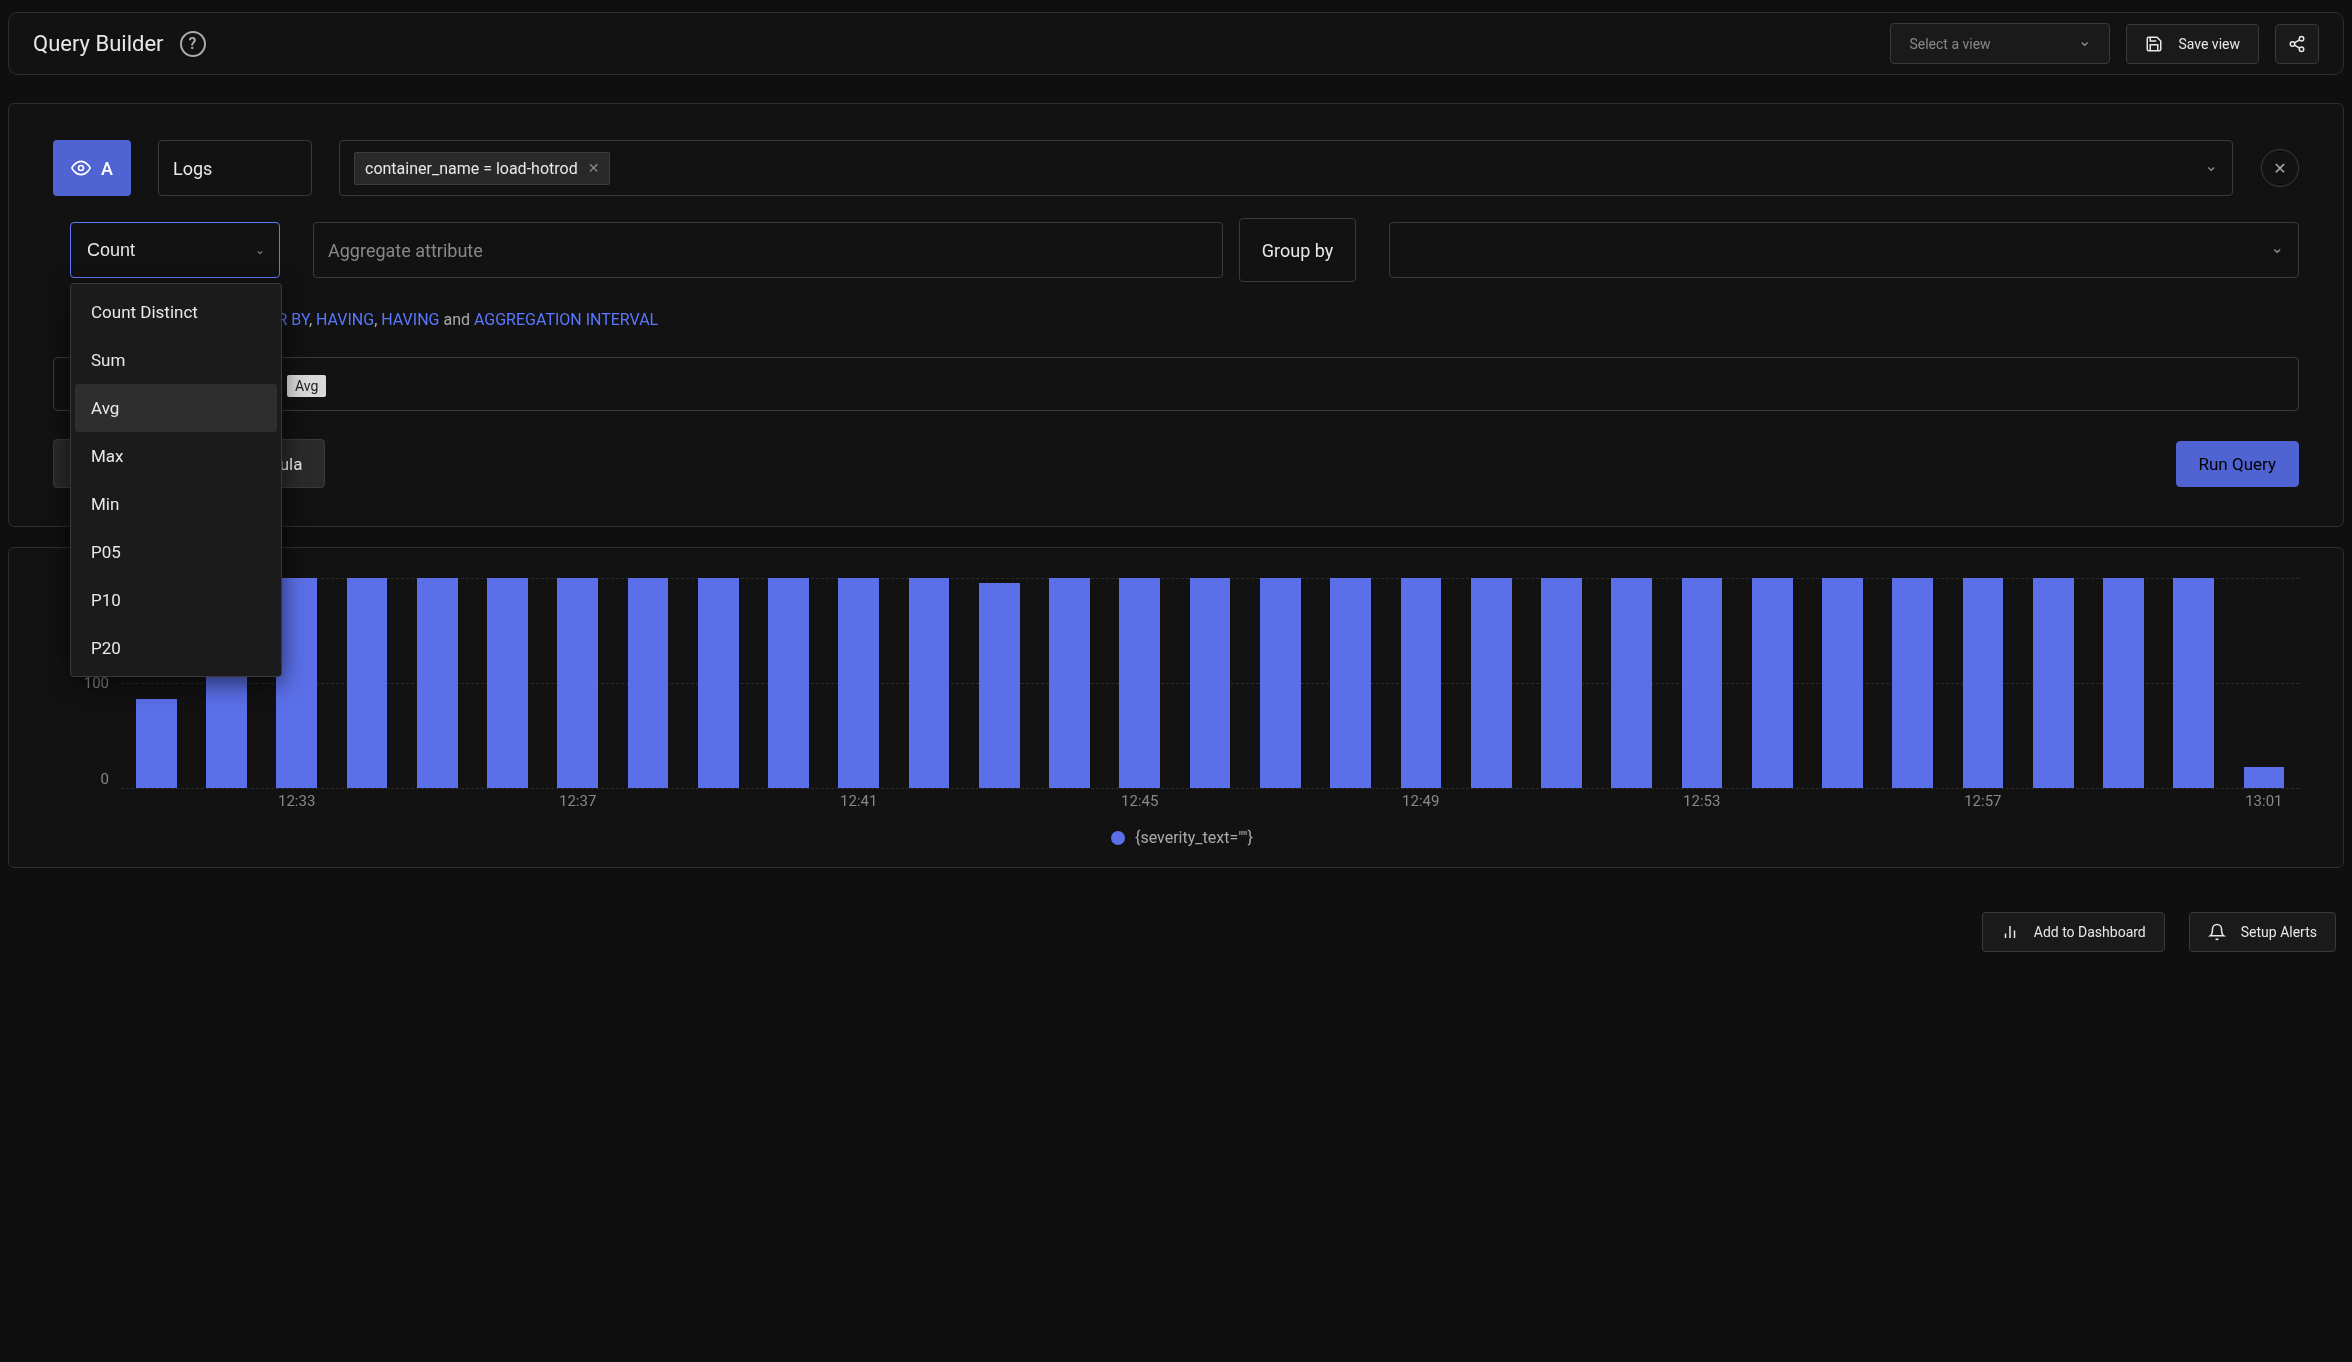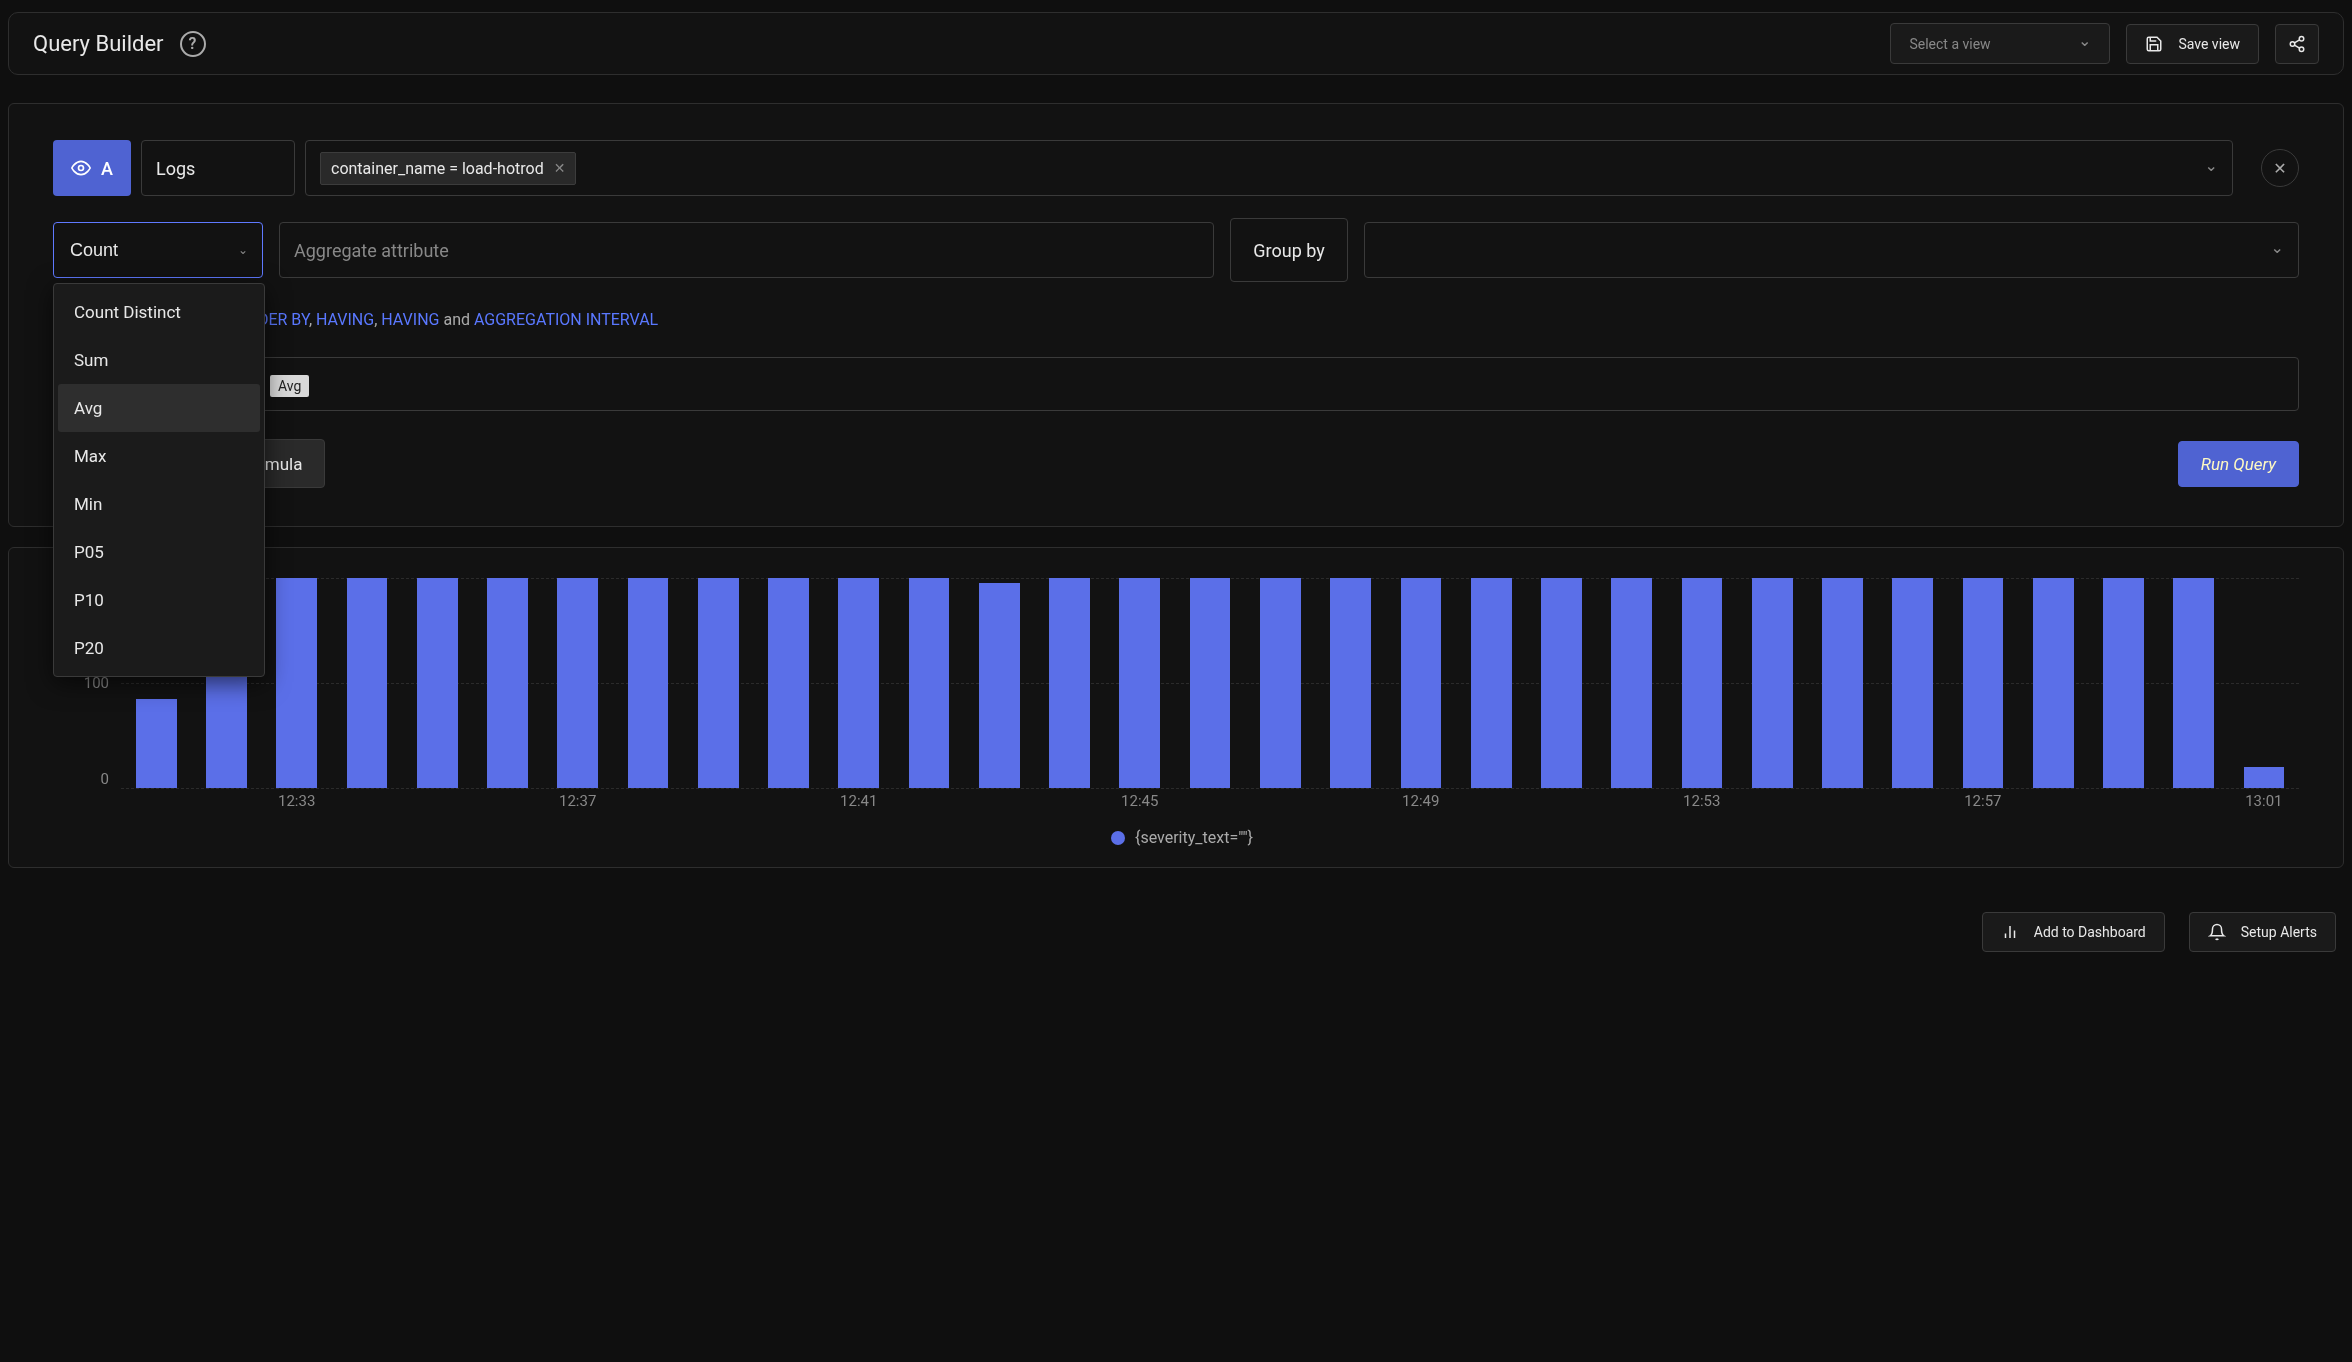--- a/index.html
+++ b/index.html
@@ -79,20 +79,21 @@
     gap:10px; font-size:18px; font-weight:500;
   }
   .eye { width:20px; height:20px; }
   .box {
     background: transparent;
     border:1px solid var(--border2);
     border-radius:4px;
     height:56px;
     display:flex; align-items:center; padding:0 14px;
     color: var(--text);
+    margin-left: 17px;
   }
   .logs-box { width:154px; font-size:18px; }
   .filter-box { flex:1; gap:8px; }
   .chip {
     background: #292929;
     border:1px solid #3c3c3c;
     border-radius:2px;
     padding:6px 10px;
     display:inline-flex; align-items:center; gap:10px;
     font-size:16px; color: var(--text);
@@ -153,21 +154,21 @@
     color:var(--muted); font-size:18px; width:100%;
   }
 
   
   .row-bot { display:flex; align-items:center; gap:20px; margin-top:28px; }
   .btn-sm {
     background:#2a2a2a; border:1px solid var(--border2); border-radius:4px;
     padding:12px 22px; display:inline-flex; align-items:center; gap:10px;
     cursor:pointer; font-size:17px;
   }
-  .btn-run { background: var(--accent); border-color: var(--accent); color:#fef9c3;font-style:italic; }
+  .btn-run { background: var(--accent); border-color: var(--accent); color:#000000; }
 
   
   .chart-panel {
     border:1px solid var(--border);
     border-radius:6px;
     background:var(--panel);
     margin-top:20px;
     padding:30px 44px 20px 56px;
   }
   .chart-area { position:relative; height:240px; margin-left:20px; }

